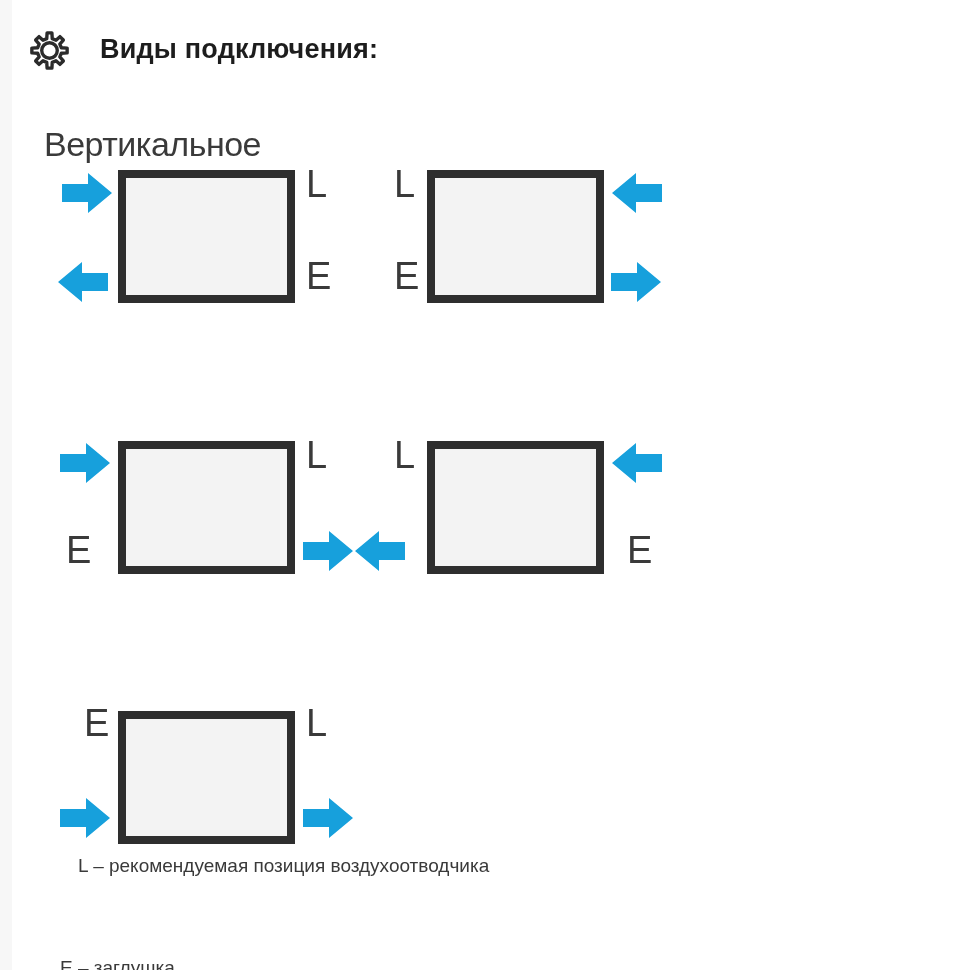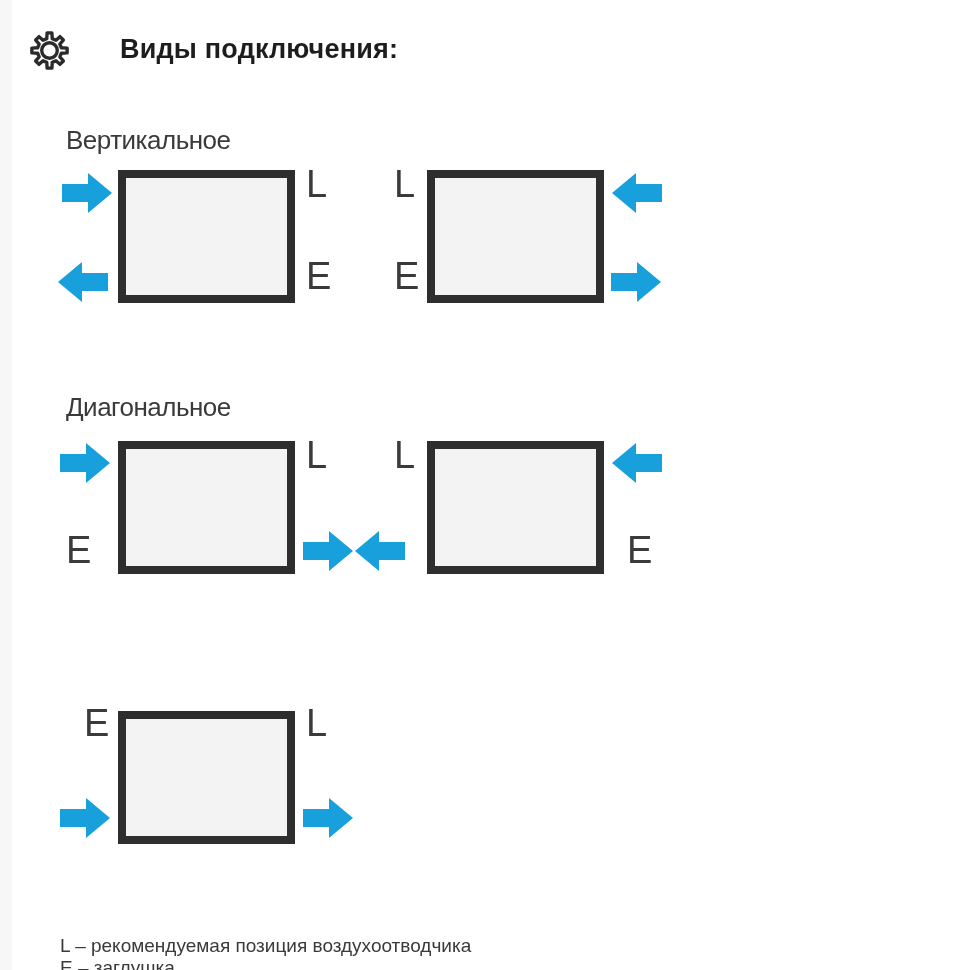--- a/index.html
+++ b/index.html
@@ -27,26 +27,25 @@
     width: 45px; height: 45px;
   }
   .page-title {
     position: absolute;
     left: 100px; top: 36px;
     font-size: 27px;
     font-weight: bold;
     color: var(--text-dark, #1d1d1d);
     letter-spacing: 0.2px;
     line-height: 1;
-    margin-left: 20px;
   }
   .sec-heading {
     position: absolute;
-    left: 66px;
-    font-size: 26px;
+    left: 44px;
+    font-size: 34px;
     font-weight: 400;
     color: var(--text-label, #3a3a3a);
     line-height: 1;
     letter-spacing: -0.5px;
   }
   #heading-vertical  { top: 127px; }
   #heading-diagonal  { top: 394px; }
   #heading-bottom    { top: 667px; }
 
   .box {
@@ -75,21 +74,21 @@
     clip-path: polygon(100% 27.5%, 48% 27.5%, 48% 0%, 0% 50%, 48% 100%, 48% 72.5%, 100% 72.5%);
   }
   .legend-line {
     position: absolute;
     left: 60px;
     font-size: 19px;
     font-weight: 400;
     color: var(--text-label, #3a3a3a);
     line-height: 1;
   }
-  #legend-1 { top: 936px; }
+  #legend-1 { top: 856px; margin-left: 18px; }
   #legend-2 { top: 925px; margin-top: 33px; }
 </style>
 </head>
 <body>
 
 <div class="stage">
 
   <div class="left-strip"></div>
 
   <svg class="gear" viewBox="0 0 48 48" aria-hidden="true">
@@ -112,21 +111,20 @@
   <div class="box" style="left:118px; top:170px;"></div>
   <div class="lbl" style="left:306px; top:165px;">L</div>
   <div class="lbl" style="left:306px; top:257px;">E</div>
 
   <div class="lbl" style="left:394px; top:165px;">L</div>
   <div class="lbl" style="left:394px; top:257px;">E</div>
   <div class="box" style="left:427px; top:170px;"></div>
   <div class="arrow left" style="left:612px; top:173px;"></div>
   <div class="arrow right" style="left:611px; top:262px;"></div>
 
-  <div class="sec-heading" id="heading-diagonal">Диагональное</div>
 
   <div class="arrow right" style="left:60px; top:443px;"></div>
   <div class="lbl" style="left:66px; top:531px;">E</div>
   <div class="box" style="left:118px; top:441px;"></div>
   <div class="lbl" style="left:306px; top:436px;">L</div>
   <div class="arrow right" style="left:303px; top:531px;"></div>
 
   <div class="arrow left" style="left:355px; top:531px;"></div>
   <div class="lbl" style="left:394px; top:436px;">L</div>
   <div class="box" style="left:427px; top:441px;"></div>

